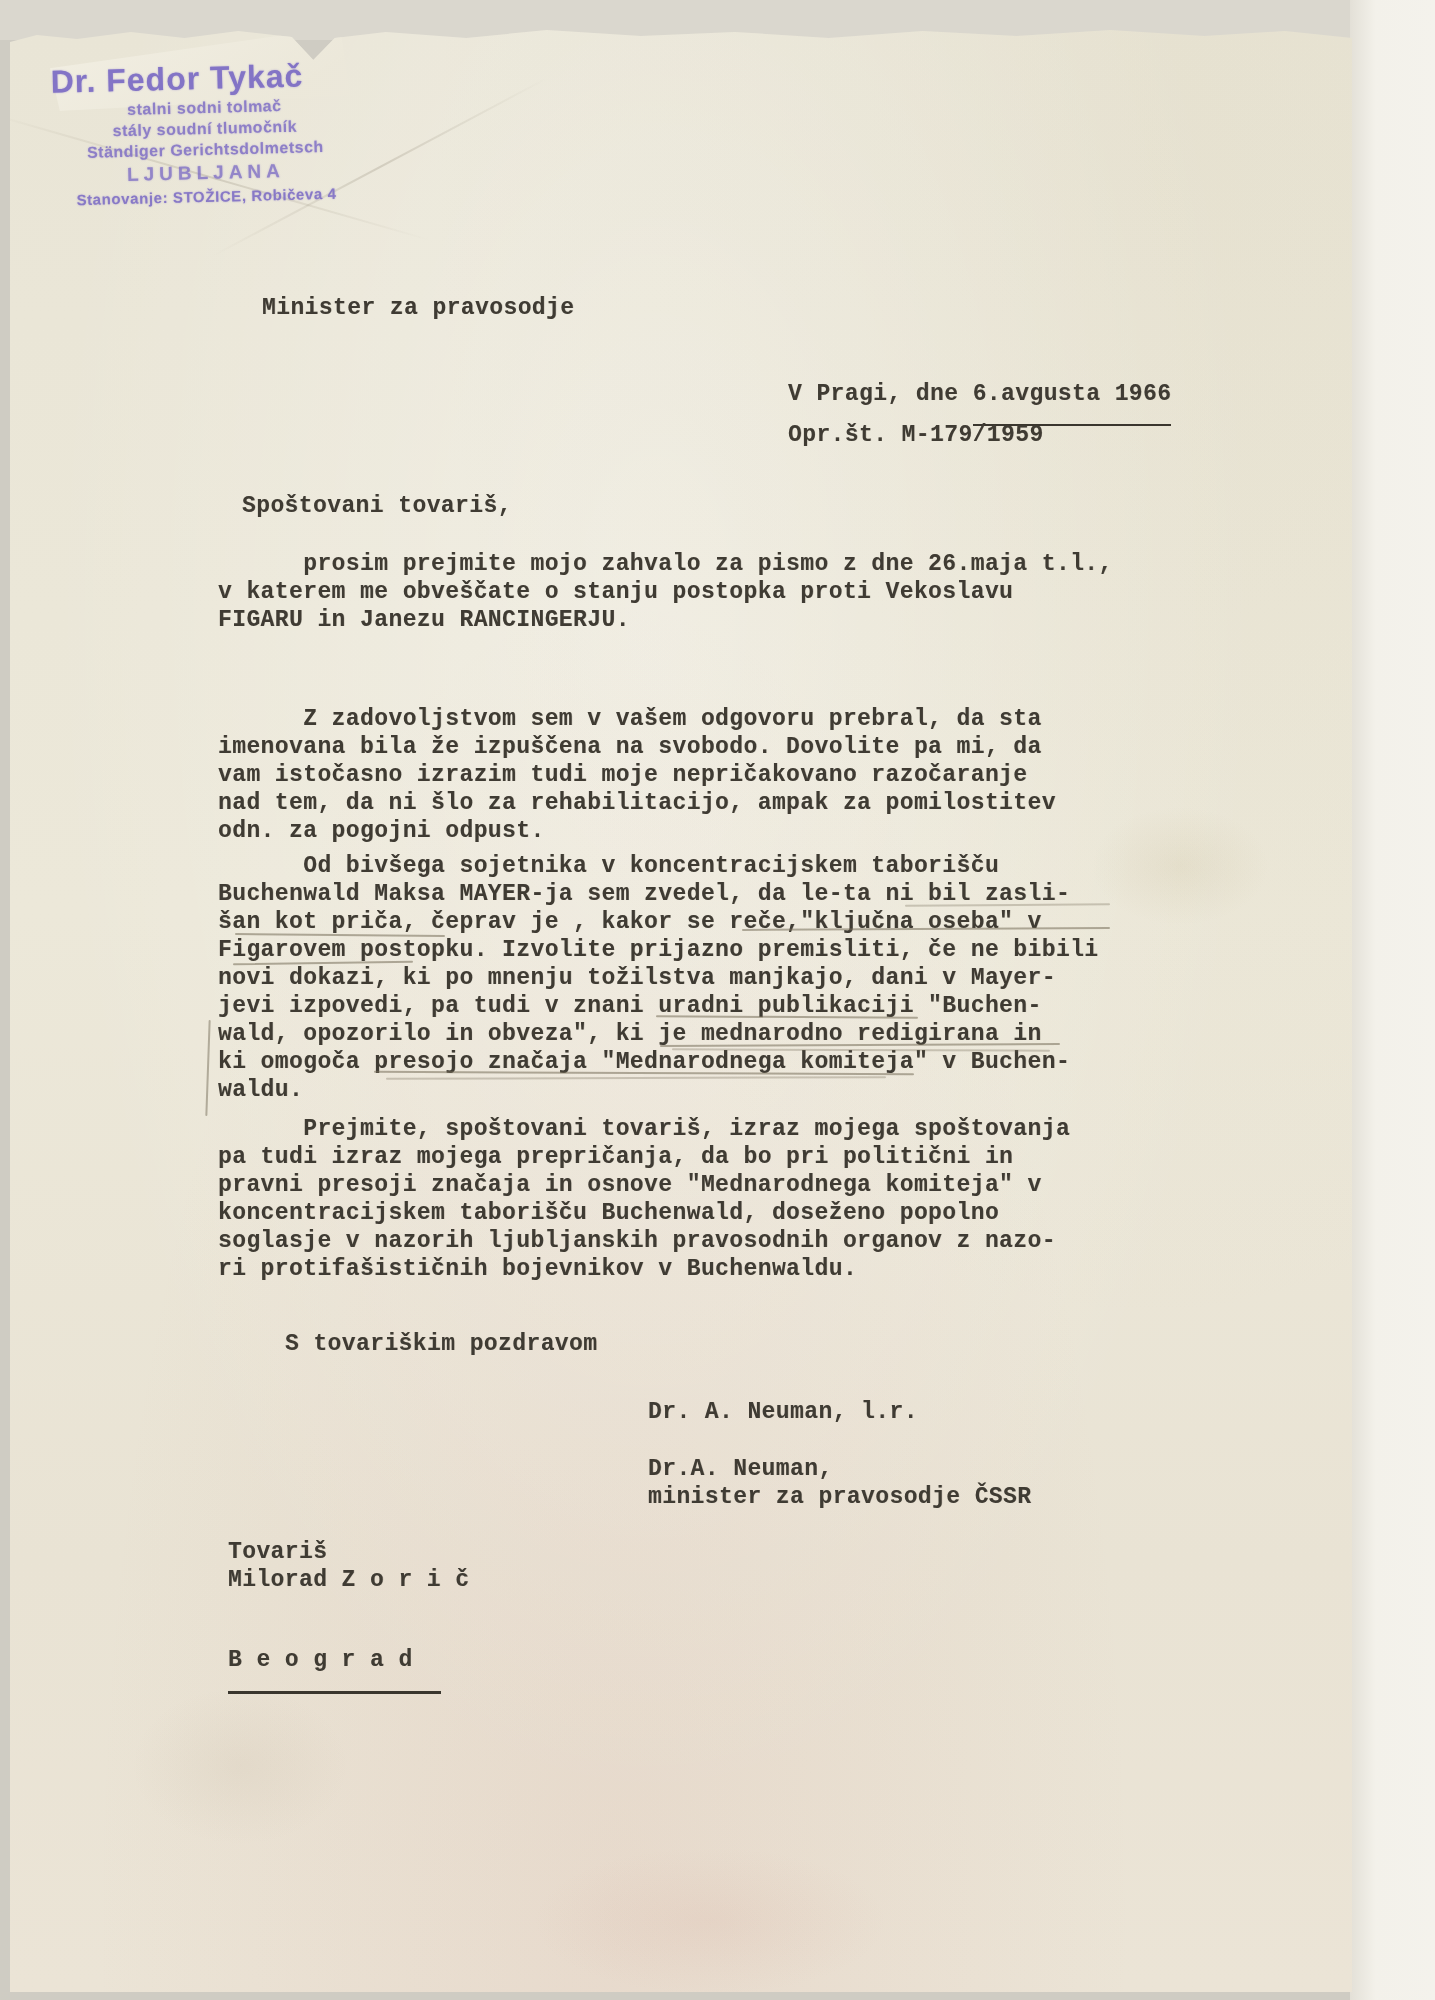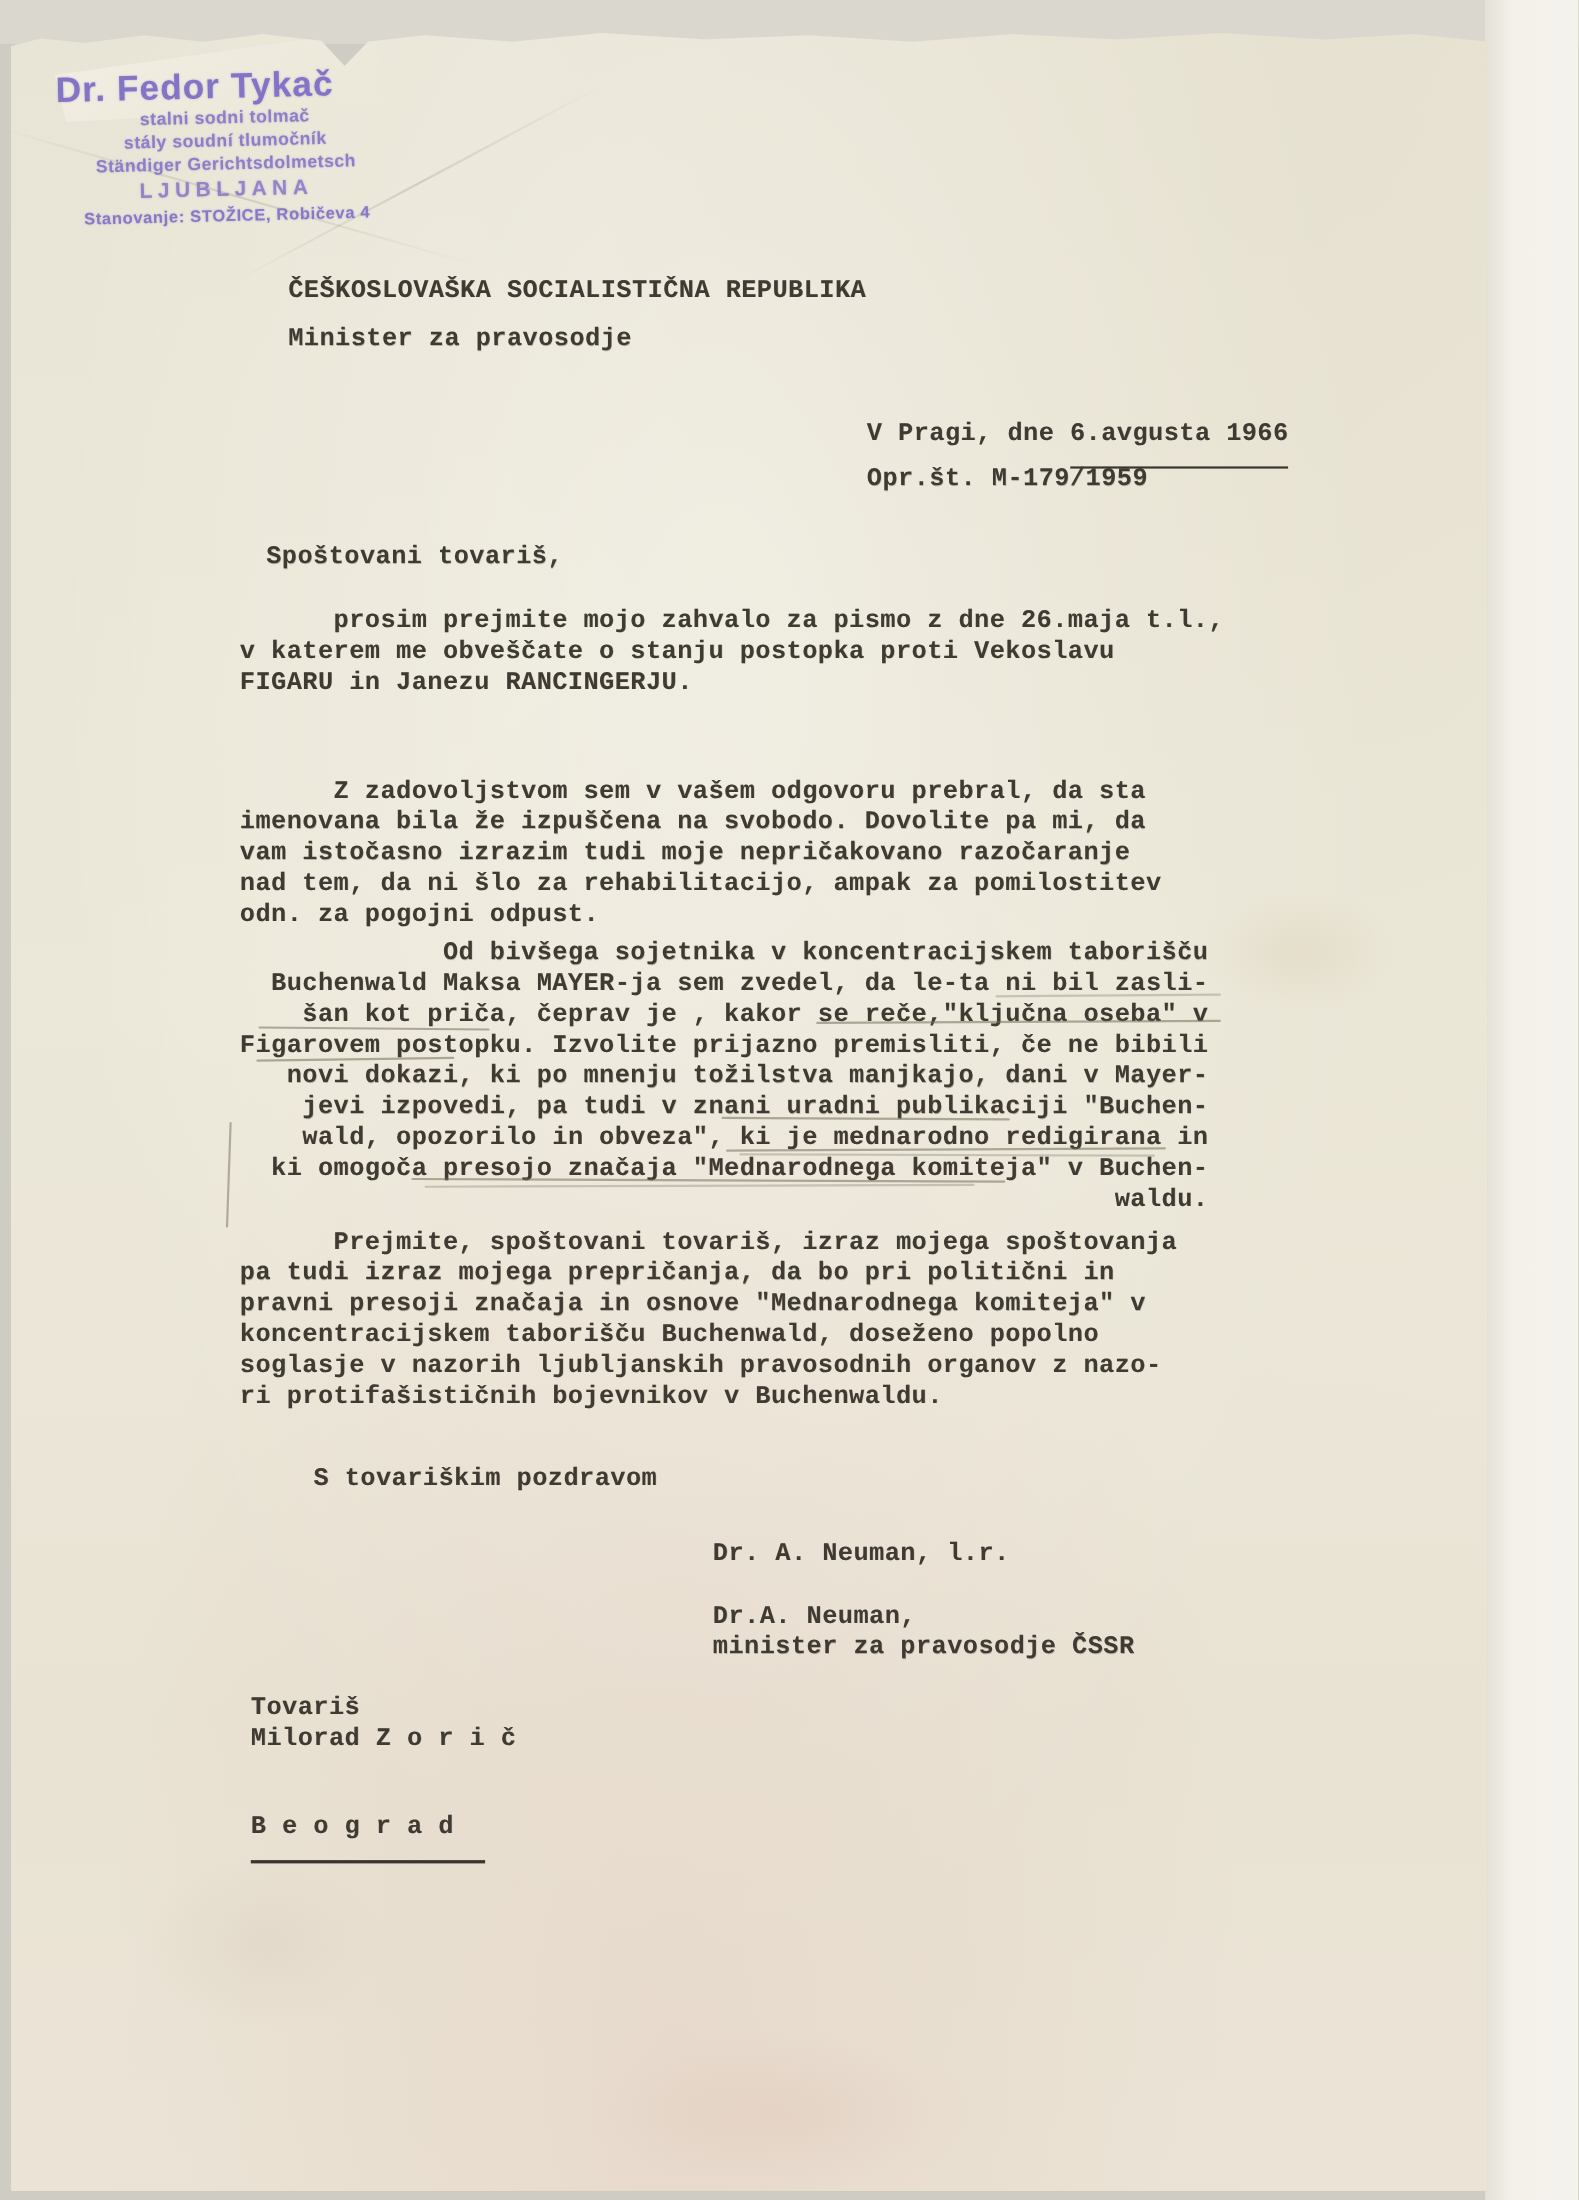--- a/index.html
+++ b/index.html
@@ -75,39 +75,38 @@
     <div class="stamp" style="color: rgb(126, 110, 197);">
       <div class="stamp-name">Dr. Fedor Tykač</div>
       <div class="stamp-sub">stalni sodni tolmač</div>
       <div class="stamp-sub">stály soudní tlumočník</div>
       <div class="stamp-sub">Ständiger Gerichtsdolmetsch</div>
       <div class="stamp-city">LJUBLJANA</div>
       <div class="stamp-addr">Stanovanje: STOŽICE, Robičeva 4</div>
     </div>
 
 
-    <div class="tw" style="left:252px;top:224px;">ČEŠKOSLOVAŠKA SOCIALISTIČNA REPUBLIKA</div>
     <div class="tw" style="left:252px;top:268px;">Minister za pravosodje</div>
 
     <div class="tw" style="left:778px;top:354px;"><span>V Pragi, dne </span><span class="u-date">6.avgusta 1966</span></div>
     <div class="tw" style="left:778px;top:395px;">Opr.št. M-179/1959</div>
 
     <div class="tw" style="left:232px;top:466px;">Spoštovani tovariš,</div>
 
     <div class="tw" style="left:208px;top:524px;">      prosim prejmite mojo zahvalo za pismo z dne 26.maja t.l.,
 v katerem me obveščate o stanju postopka proti Vekoslavu
 FIGARU in Janezu RANCINGERJU.</div>
 
     <div class="tw" style="left:208px;top:679px;">      Z zadovoljstvom sem v vašem odgovoru prebral, da sta
 imenovana bila že izpuščena na svobodo. Dovolite pa mi, da
 vam istočasno izrazim tudi moje nepričakovano razočaranje
 nad tem, da ni šlo za rehabilitacijo, ampak za pomilostitev
 odn. za pogojni odpust.</div>
 
-    <div class="tw" style="left:208px;top:826px;text-align:right;">      Od bivšega sojetnika v koncentracijskem taborišču
+    <div class="tw" style="left:208px;top:826px;">      Od bivšega sojetnika v koncentracijskem taborišču
 Buchenwald Maksa MAYER-ja sem zvedel, da le-ta ni bil zasli-
 šan kot priča, čeprav je , kakor se reče,"ključna oseba" v
 Figarovem postopku. Izvolite prijazno premisliti, če ne bibili
 novi dokazi, ki po mnenju tožilstva manjkajo, dani v Mayer-
 jevi izpovedi, pa tudi v znani uradni publikaciji "Buchen-
 wald, opozorilo in obveza", ki je mednarodno redigirana in
 ki omogoča presojo značaja "Mednarodnega komiteja" v Buchen-
 waldu.</div>
 
     <div class="tw" style="left:208px;top:1089px;">      Prejmite, spoštovani tovariš, izraz mojega spoštovanja

